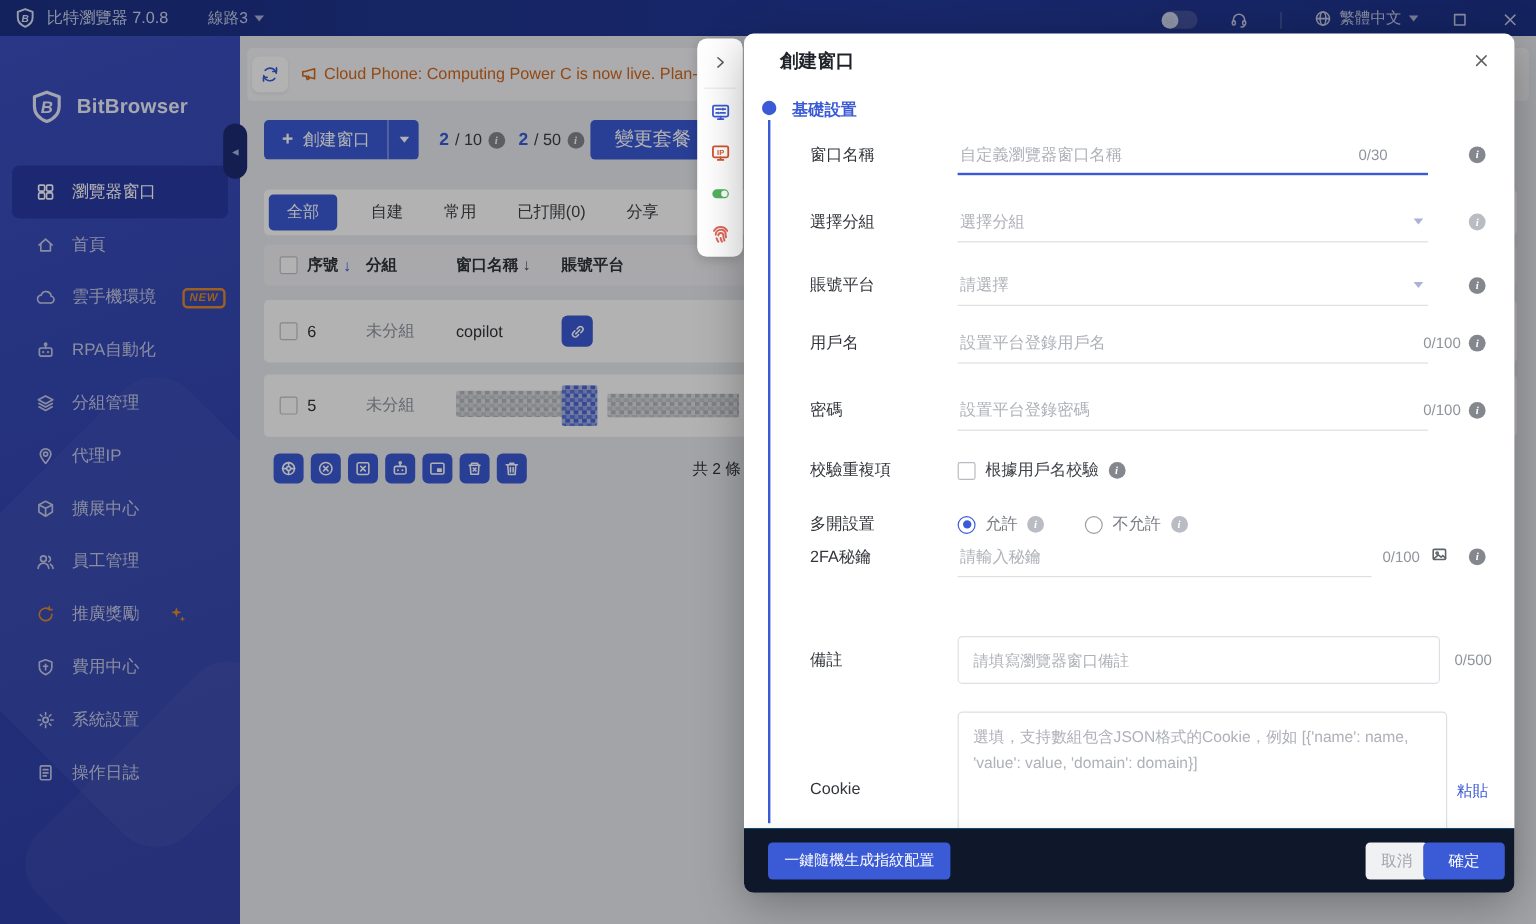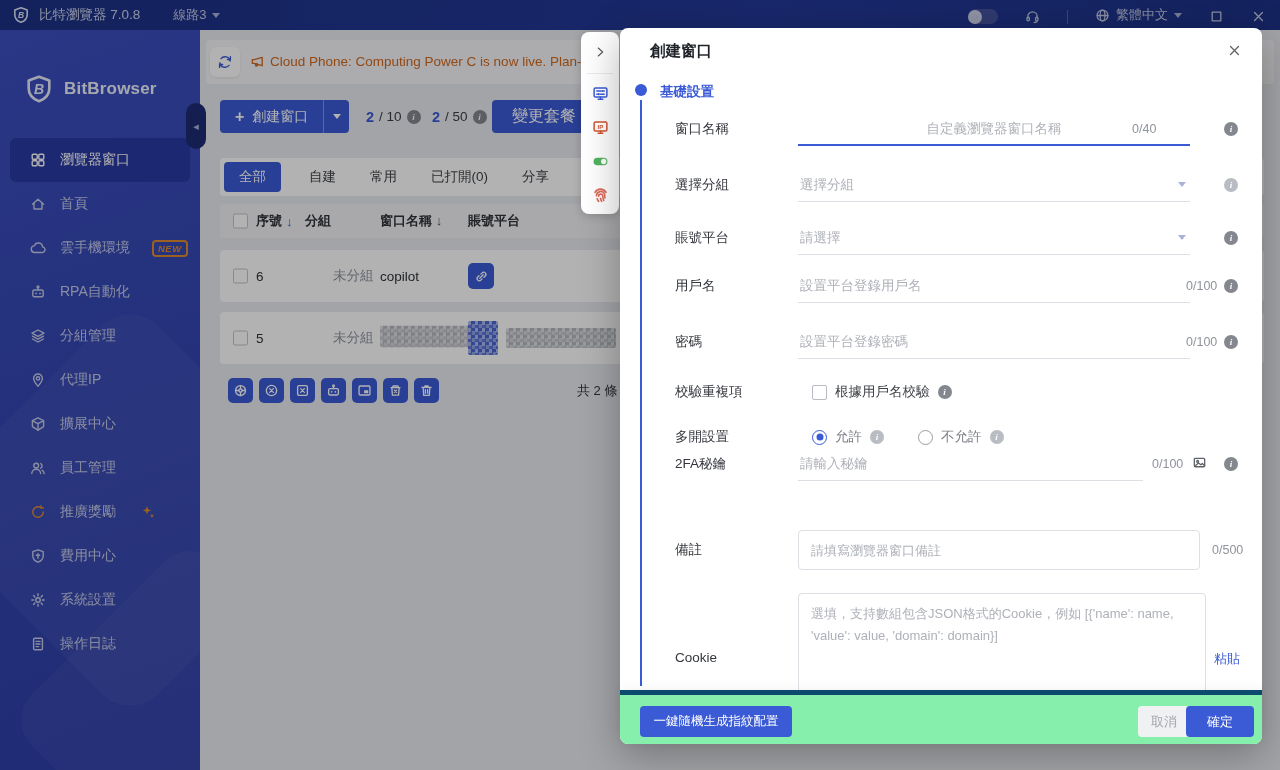--- a/index.html
+++ b/index.html
@@ -73,21 +73,21 @@
   .thead { position:absolute; left:20px; top:174px; width:1044px; height:34px; background:#f2f3f6; border-radius:4px; font-size:13px; font-weight:bold; color:#303339; }
   .trow { position:absolute; left:20px; width:1044px; height:52px; background:#fff; border-radius:4px; font-size:13.5px; color:#303339; }
   .cb { position:absolute; left:13px; top:50%; transform:translateY(-50%); width:15px; height:15px;
     border:1px solid #c0c3c9; border-radius:2px; background:#fff; cursor:pointer; }
   .col-seq { position:absolute; left:36px; top:50%; transform:translateY(-50%); display:flex; gap:4px; align-items:center; }
   .col-group { position:absolute; left:85px; top:50%; transform:translateY(-50%);text-align:center; }
   .col-name { position:absolute; left:160px; top:50%; transform:translateY(-50%); }
   .col-plat { position:absolute; left:248px; top:50%; transform:translateY(-50%); }
   .sort { font-size:13px; color:var(--primary,#3b5bd6); font-weight:bold; }
   .sort.dk { color:#4a4d53; }
-  .muted { color:#9094a0;margin-left:28px; }
+  .muted { color:#9094a0; }
   .link-btn { width:26px; height:26px; border-radius:5px; background:var(--primary,#3b5bd6); display:flex; align-items:center; justify-content:center; color:#fff; font-size:15px; cursor:pointer; }
   .mosaic { background:conic-gradient(#b6b8bd 25%, #d2d4d8 0 50%, #c2c4c9 0 75%, #dddfe3 0) 0 0/7px 7px; border-radius:2px; filter:blur(.4px); }
   .mosaic.blue { background:conic-gradient(#4c66cf 25%, #8fa0e4 0 50%, #5d74d6 0 75%, #aab7ec 0) 0 0/7px 7px; }
   .actions { position:absolute; left:28px; top:348px; display:flex; gap:6px; }
   .act-btn { width:25px; height:25px; border-radius:5px; background:var(--primary,#3b5bd6); color:#fff;
     display:flex; align-items:center; justify-content:center; font-size:15px; cursor:pointer; }
   .total { position:absolute; left:377px; top:352px; font-size:13px; color:#33353a; }
 
   
   .dim { position:absolute; inset:0; background:rgba(0,0,0,.3); z-index:40; }
@@ -111,46 +111,46 @@
   .modal-body { position:absolute; left:0; right:0; top:0; bottom:54px; overflow:hidden; }
   .step-dot { position:absolute; left:15px; top:56px; width:12px; height:12px; border-radius:50%; background:var(--primary,#3b5bd6); }
   .step-line { position:absolute; left:20px; top:72px; width:2px; height:586px; background:var(--primary,#3b5bd6); }
   .section-title { position:absolute; left:40px; top:55px; font-size:13.5px; font-weight:bold; color:var(--primary,#3b5bd6); }
   .frow { position:absolute; left:0; right:0; height:34px; }
   .flabel { position:absolute; left:55px; top:50%; transform:translateY(-50%); font-size:13.5px; color:#33363c; }
   .fctl { position:absolute; left:178px; top:0; height:100%; }
   .u-input { width:392px; height:100%; border:none; outline:none; background:transparent; border-bottom:1px solid #dcdfe4;
     font-size:13.5px; color:#303133; font-family:inherit; padding:0 2px; }
   .u-input::placeholder, .box-input::placeholder, .cookie-ta::placeholder { color:#aeb1b8; }
-  .u-input.focused { border-bottom:2px solid var(--primary,#3b5bd6);text-align:center; }
+  .u-input.focused { border-bottom:2px solid var(--primary,#3b5bd6); }
   .u-input.short { width:345px; }
   .fselect { width:392px; height:100%; border-bottom:1px solid #dcdfe4; display:flex; align-items:center;
     justify-content:space-between; cursor:pointer; padding:0 4px 0 2px; }
   .fselect .ph { font-size:13.5px; color:#aeb1b8; }
   .counter { position:absolute; top:50%; transform:translateY(-50%); font-size:12.5px; color:#8f939a; }
   .infpos { position:absolute; left:604px; top:50%; transform:translateY(-50%); }
   .imgic { position:absolute; left:572px; top:50%; transform:translateY(-50%); font-size:15px; color:#5f6368; cursor:pointer; }
-  .chk-row, .radio-row { position:absolute; left:192px; top:0; height:100%; display:flex; align-items:center; gap:8px; }
+  .chk-row, .radio-row { position:absolute; left:178px; top:0; height:100%; display:flex; align-items:center; gap:8px; }
   .chk { width:15px; height:15px; border:1px solid #b8bcc2; border-radius:2px; background:#fff; cursor:pointer; flex:none; }
   .opt-label { font-size:13.5px; color:#3f4248; }
   .radio { width:15px; height:15px; border-radius:50%; border:1.5px solid #9a9da3; background:#fff; position:relative; cursor:pointer; flex:none; }
   .radio.sel { border-color:var(--primary,#3b5bd6); }
   .radio.sel::after { content:""; position:absolute; left:50%; top:50%; transform:translate(-50%,-50%); width:7px; height:7px; border-radius:50%; background:var(--primary,#3b5bd6); }
   .radio-row .opt-label.gray { color:#7a7d84; }
   .radio-gap { width:18px; }
   .box-input { position:absolute; left:178px; top:502px; width:402px; height:40px; border:1px solid #dcdfe4; border-radius:4px;
     outline:none; font-size:13px; color:#303133; font-family:inherit; padding:0 12px; background:#fff; }
   .remark-label { position:absolute; left:55px; top:502px; height:40px; line-height:40px; font-size:13.5px; color:#33363c; }
   .remark-counter { position:absolute; left:592px; top:502px; height:40px; line-height:40px; font-size:12.5px; color:#8f939a; }
   .cookie-ta { position:absolute; left:178px; top:565px; width:408px; height:110px; border:1px solid #dcdfe4; border-radius:4px;
     outline:none; resize:none; font-size:13px; line-height:1.7; color:#303133; font-family:inherit; padding:9px 12px; background:#fff; }
   .cookie-label { position:absolute; left:55px; top:622px; font-size:13.5px; color:#33363c; }
   .paste-link { position:absolute; left:594px; top:622px; font-size:13px; color:var(--primary,#3b5bd6); cursor:pointer; }
-  .modal-footer { position:absolute; left:0; right:0; bottom:0; height:54px; background:#86efac; border-radius:0 0 8px 8px;
-    border-top:5px solid #0c4a6e; box-shadow:0 -3px 10px rgba(0,0,0,.04); }
+  .modal-footer { position:absolute; left:0; right:0; bottom:0; height:54px; background:#0f172a; border-radius:0 0 8px 8px;
+    border-top:1px solid #0c4a6e; box-shadow:0 -3px 10px rgba(0,0,0,.04); }
   .btn-generate { position:absolute; left:20px; top:11px; height:31px; width:152px; font-size:12.5px; }
   .btn-cancel { position:absolute; right:72px; top:11px; height:31px; width:52px; background:#f0f1f3; color:#a2a5ac; font-size:13px; }
   .btn-confirm { position:absolute; right:8px; top:11px; height:31px; width:68px; font-size:13px; }
 </style>
 </head>
 <body>
 
 <div class="screen">
 
   <div class="titlebar">
@@ -566,21 +566,21 @@
             </svg>
           </span></span>
 
       <span class="step-dot"></span>
       <span class="step-line"></span>
       <span class="section-title">基礎設置</span>
 
       <div class="frow" style="top:84px;">
         <span class="flabel">窗口名稱</span>
         <span class="fctl"><input class="u-input focused" placeholder="自定義瀏覽器窗口名稱" style=""></span>
-        <span class="counter" style="left:512px;">0/40</span>
+        <span class="counter" style="left:512px;">0/30</span>
         <span class="inf infpos">i</span>
       </div>
 
       <div class="frow" style="top:140px;">
         <span class="flabel">選擇分組</span>
         <span class="fctl">
             <span class="fselect">
           <span class="ph">選擇分組</span>
           <i class="caret"></i>
             </span>

